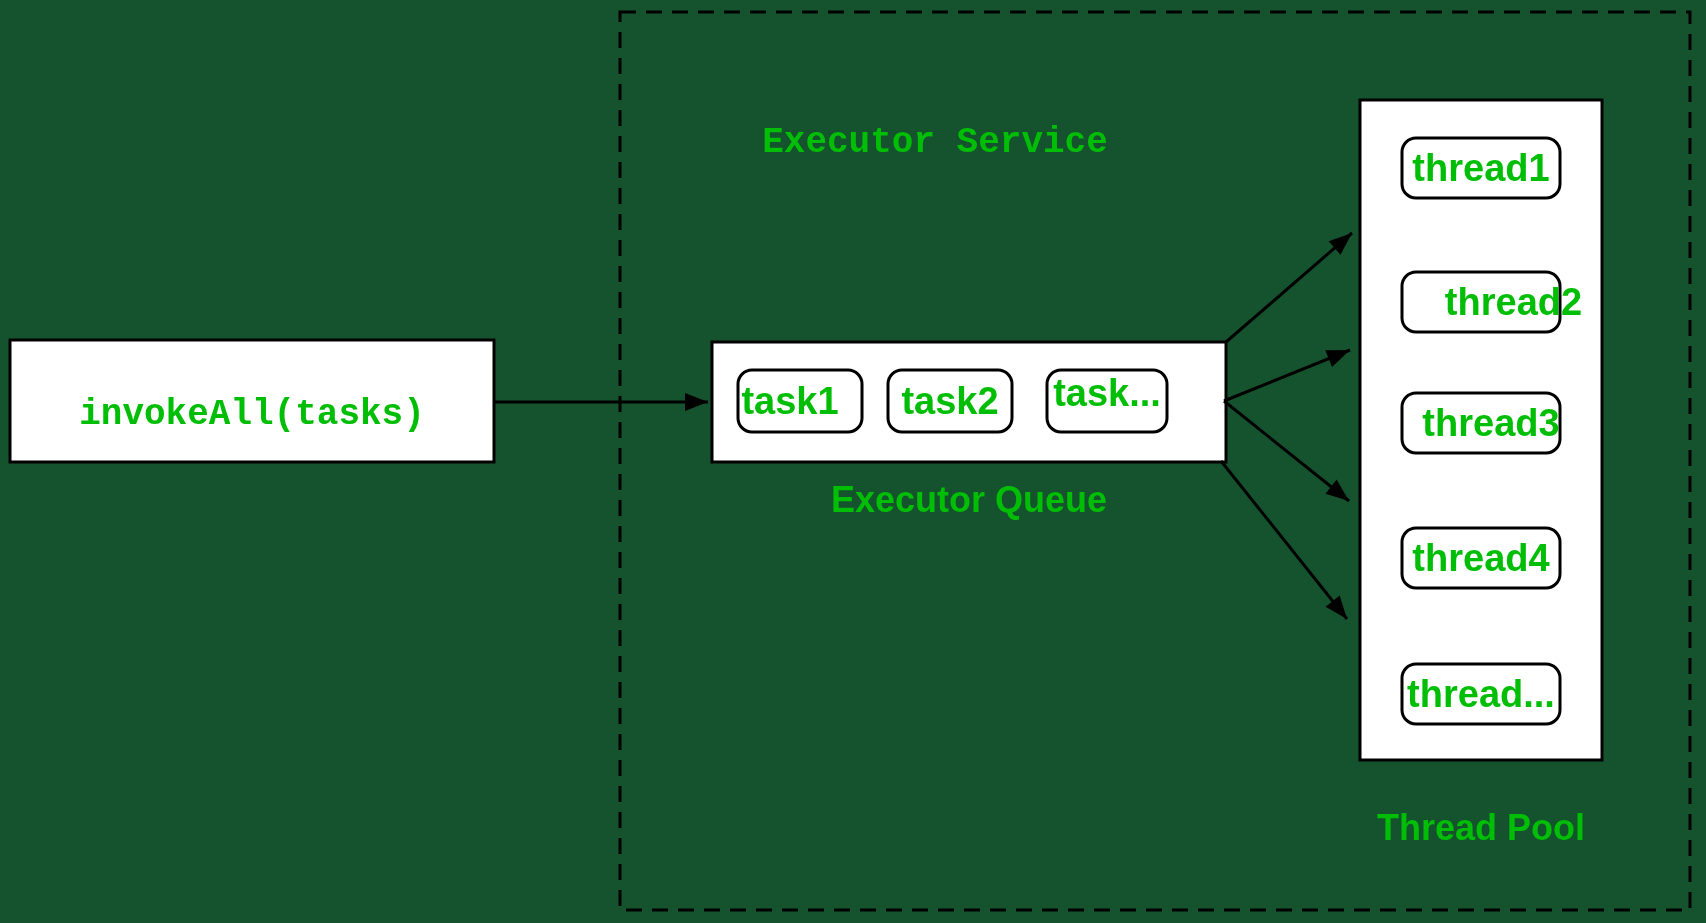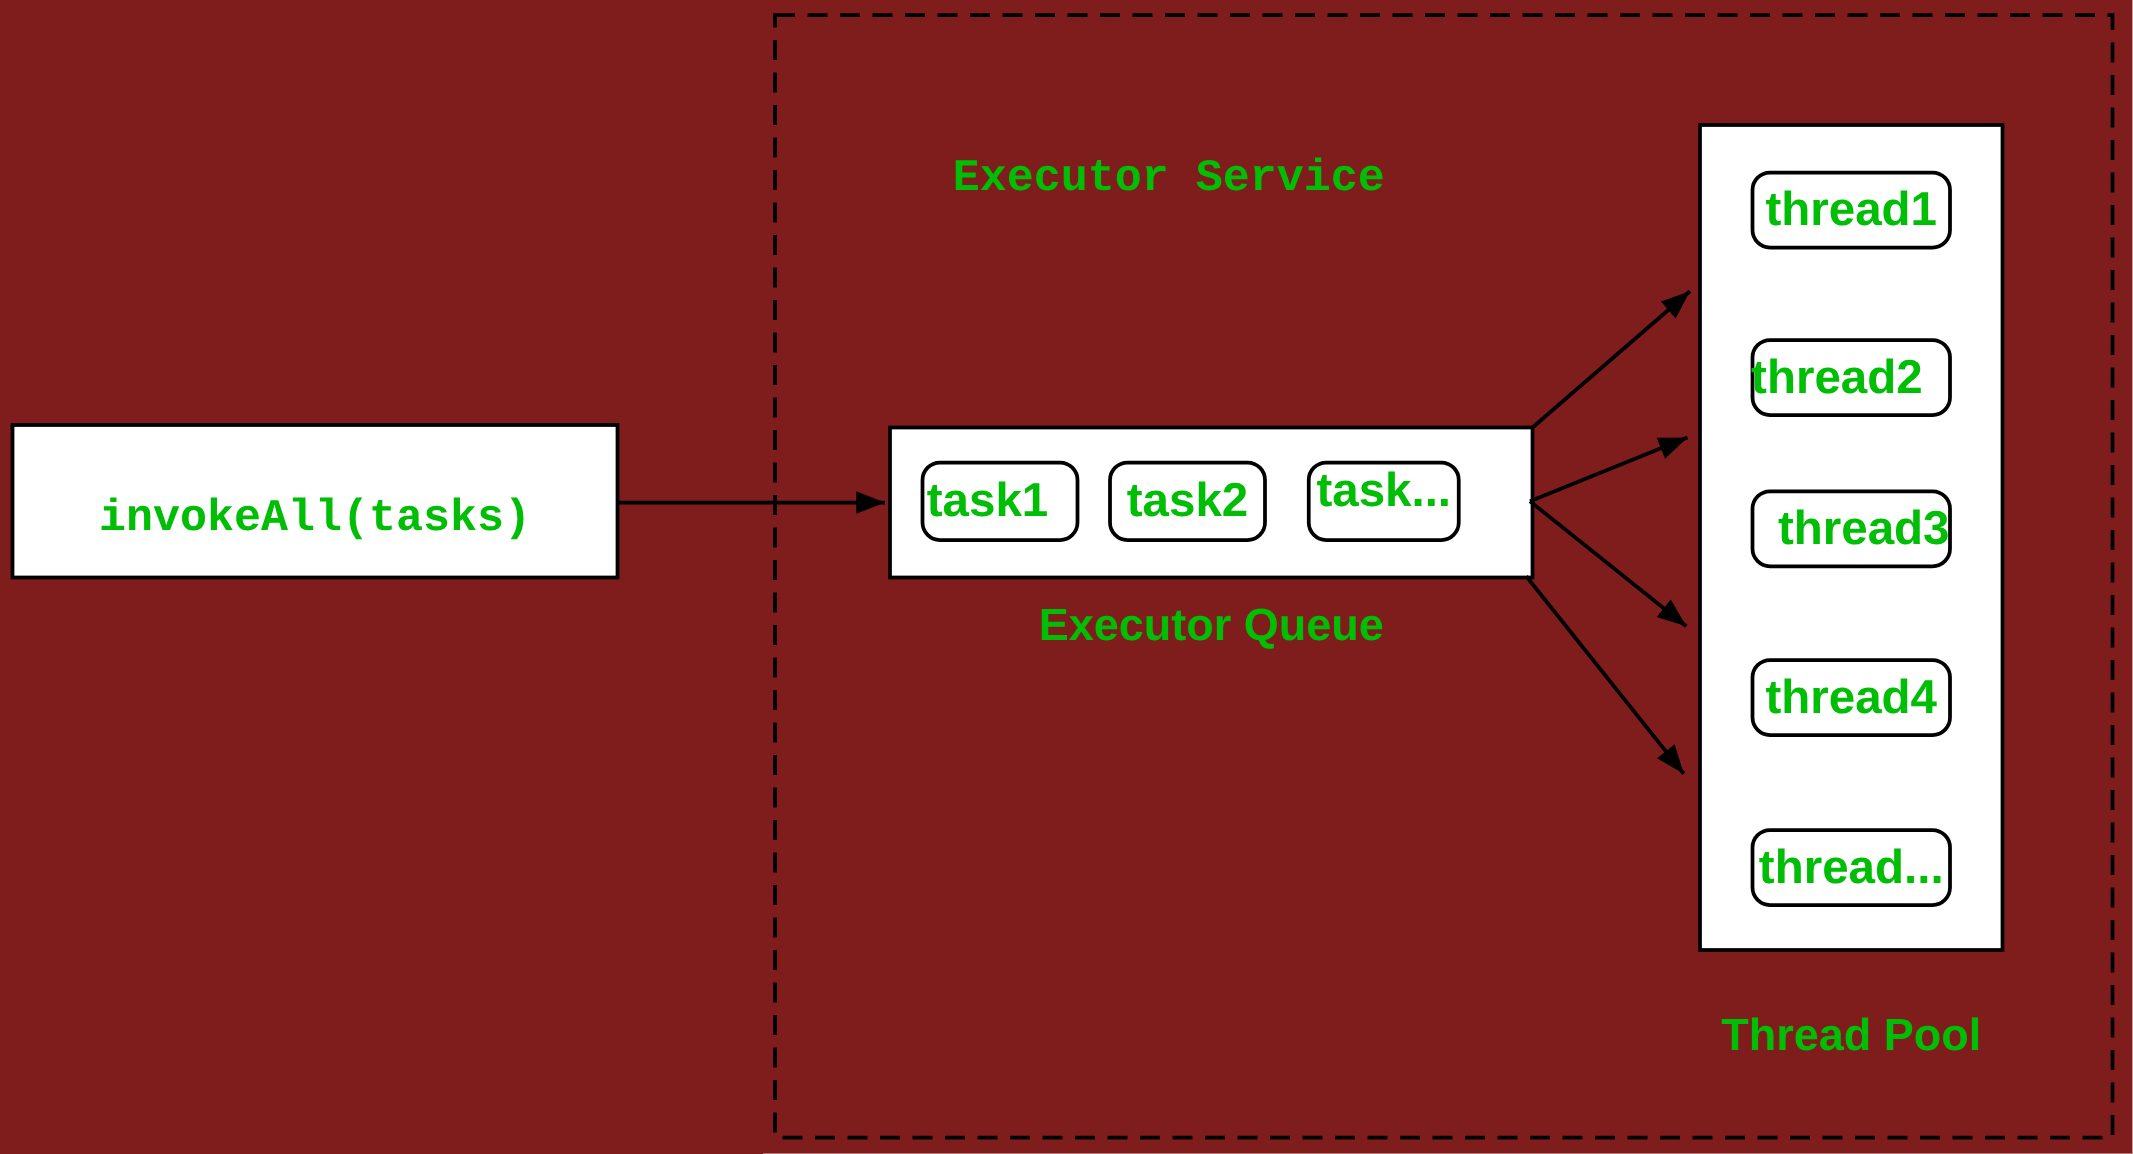--- a/index.html
+++ b/index.html
@@ -4,21 +4,21 @@
 <style>
   html, body {
     margin: 0;
     padding: 0;
     background: #ffffff;
   }
   #canvas {
     position: relative;
     width: 1706px;
     height: 923px;
-    background: #7f1d1d;
+    background: #14532d;
     overflow: hidden;
     font-family: "Liberation Sans", sans-serif;
   }
   #shape-layer {
     position: absolute;
     inset: 0;
     width: 1706px;
     height: 923px;
   }
   .shape {
@@ -60,21 +60,21 @@
     font-size: 38px;
   }
   
   #executor-title   { left: 700px; top: 122px; width: 470px; height: 40px; }
   #caller-label     { left: 10px;  top: 340px; width: 484px; height: 148px; }
   #task-label-0     { left: 738px; top: 370px; width: 104px; height: 62px; }
   #task-label-1     { left: 888px; top: 370px; width: 124px; height: 62px; }
   #task-label-2     { left: 1047px;top: 370px; width: 120px; height: 46px; }
   #queue-caption    { left: 712px; top: 478px; width: 514px; height: 44px; }
   #thread-label-0   { left: 1402px;top: 138px; width: 158px; height: 60px; }
-  #thread-label-1   { left: 1402px;top: 272px; width: 135px; height: 60px; }
+  #thread-label-1   { left: 1402px;top: 272px; width: 135px; height: 60px; padding-left: 44px; }
   #thread-label-2   { left: 1402px;top: 393px; width: 178px; height: 60px; }
   #thread-label-3   { left: 1402px;top: 528px; width: 158px; height: 60px; }
   #thread-label-4   { left: 1402px;top: 664px; width: 158px; height: 60px; }
   #pool-caption     { left: 1340px;top: 806px; width: 282px; height: 44px; }
 </style>
 </head>
 <body>
 
 <div id="canvas">
 

